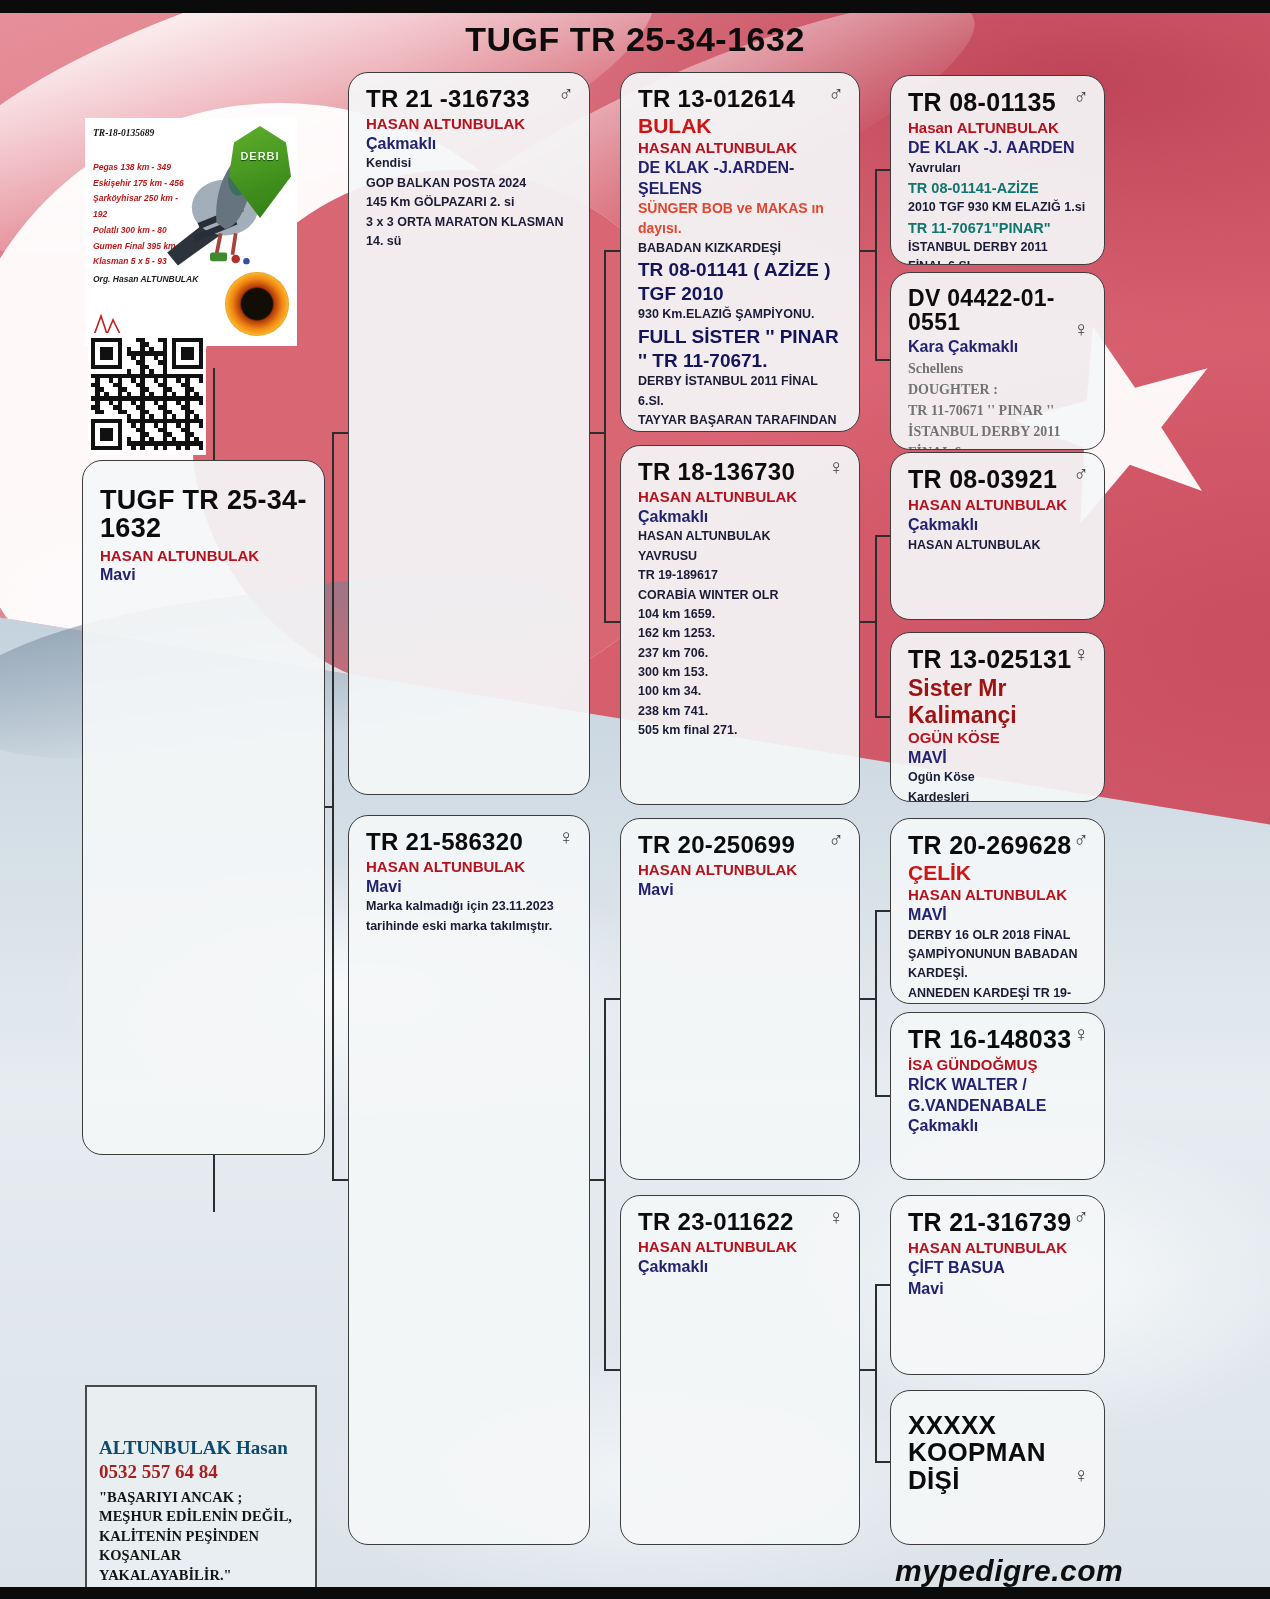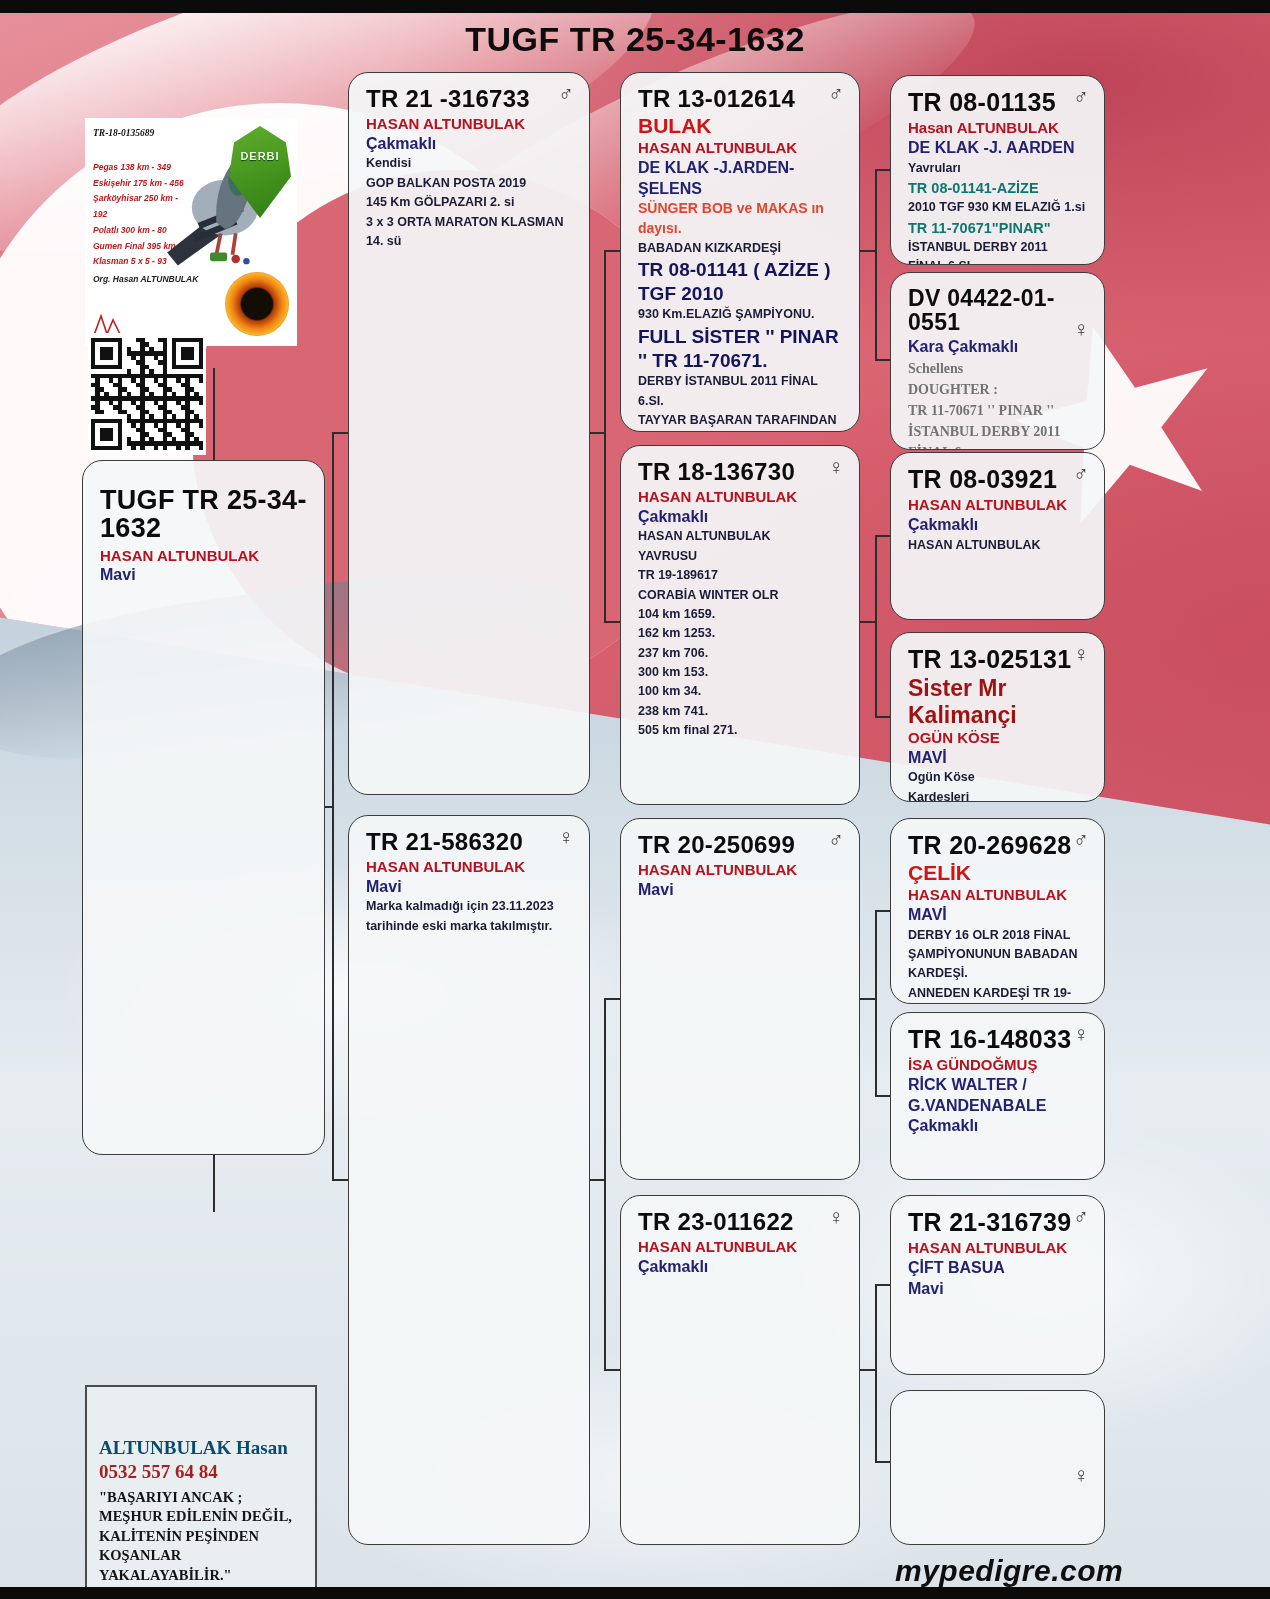--- a/index.html
+++ b/index.html
@@ -440,21 +440,21 @@
       </div>
   </div>
 
   <div class="pbox b-sire">
     <span class="sex">♂</span>
     <div class="ptitle">TR 21 -316733</div>
     <div>
         <div class="bl red">HASAN ALTUNBULAK</div>
         <div class="bl navy-b">Çakmaklı</div>
         <div class="bl dk-s">Kendisi</div>
-        <div class="bl dk-s">GOP BALKAN POSTA 2019</div>
+        <div class="bl dk-s">GOP BALKAN POSTA 2024</div>
         <div class="bl dk-s">145 Km GÖLPAZARI 2. si</div>
         <div class="bl dk-s">3 x 3 ORTA MARATON KLASMAN 14. sü</div>
       </div>
   </div>
 
   <div class="pbox b-dam">
     <span class="sex">♀</span>
     <div class="ptitle">TR 21-586320</div>
     <div>
         <div class="bl red">HASAN ALTUNBULAK</div>
@@ -596,20 +596,21 @@
     <div class="ptitle">TR 21-316739</div>
     <div>
         <div class="bl red">HASAN ALTUNBULAK</div>
         <div class="bl navy-b">ÇİFT BASUA</div>
         <div class="bl navy-b">Mavi</div>
       </div>
   </div>
 
   <div class="pbox b-gg8">
     <span class="sex">♀</span>
+    <div class="ptitle">XXXXX KOOPMAN DİŞİ</div>
     <div></div>
   </div>
 
   <div class="contact">
     <div class="ct-name">ALTUNBULAK Hasan</div>
     <div class="ct-phone">0532 557 64 84</div>
     <div class="ct-quote">"BAŞARIYI ANCAK ; MEŞHUR EDİLENİN DEĞİL, KALİTENİN PEŞİNDEN KOŞANLAR YAKALAYABİLİR."</div>
   </div>
 
   <div class="wm">mypedigre.com</div>

